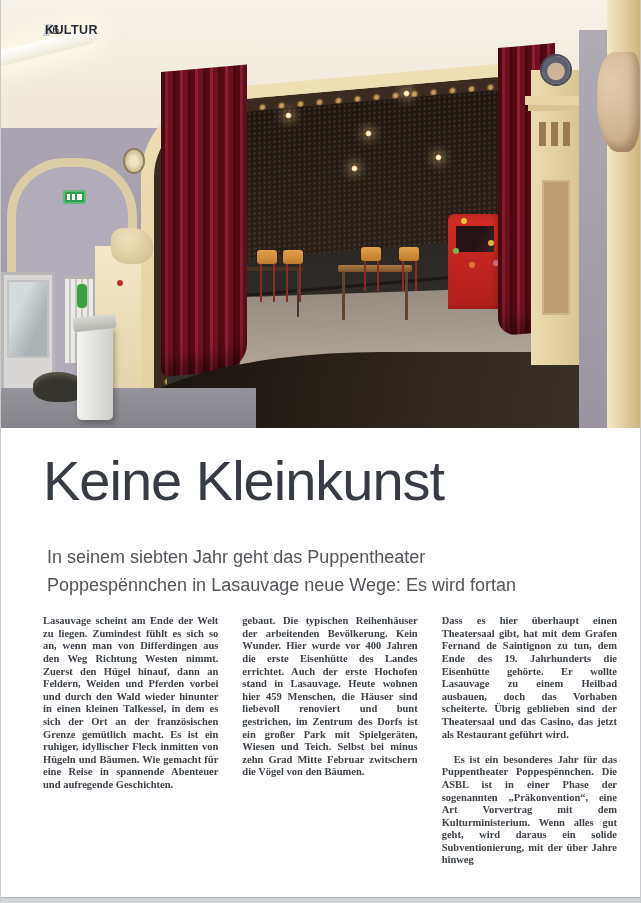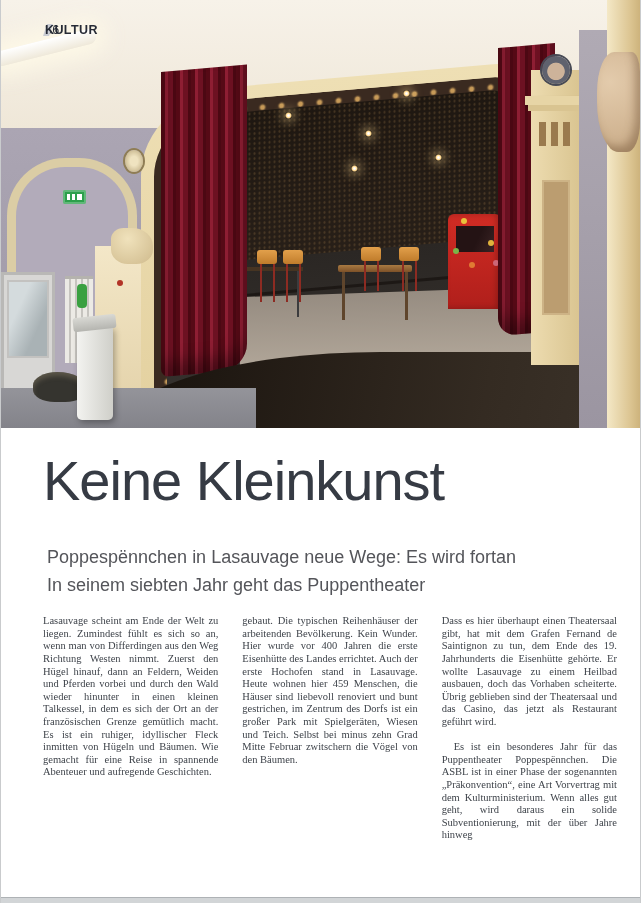--- a/index.html
+++ b/index.html
@@ -96,21 +96,21 @@
         color:#262b36;font-size:12.5px;letter-spacing:.4px;}
   .header .num{font-weight:400;}
   .header .slash{display:inline-block;width:6px;height:12px;background:#c9ccd3;transform:skewX(-18deg);}
   .header .sec{font-weight:700;}
   
   .content{position:absolute;left:0;top:428px;width:100%;}
   .headline{margin:26px 0 0 42px;font-size:56px;line-height:.95;font-weight:300;
         letter-spacing:-1px;color:#363b44;}
   .standfirst{margin:36px 0 0 46px;font-size:18px;line-height:28px;color:#54555a;font-weight:400;}
   .standfirst span{display:block;}
-  .cols{display:flex;gap:24px;margin:16px 0 0 42px;width:574px;}
+  .cols{display:flex;gap:24px;margin:16px 0 0 42px;width:574px;font-weight:bold;}
   .col{width:186px;font-family:"Liberation Serif",serif;font-size:10.5px;line-height:12.6px;
         color:#3e434a;text-align:justify;hyphens:auto;-webkit-hyphens:auto;}
   .col p{margin:0;}
   .col p.indent{margin-top:12.6px;text-indent:12px;}
   .page-edge-bottom{position:absolute;left:0;right:0;bottom:0;height:5px;background:#d2d5d7;border-top:1px solid #aeb2b5;}
 </style>
 </head>
 <body>
 
 <div class="page">
@@ -202,22 +202,22 @@
     <div class="header">
       <span class="num">36</span>
       <span class="slash"></span>
       <span class="sec">KULTUR</span>
     </div>
   </div>
 
   <div class="content">
     <h1 class="headline">Keine Kleinkunst</h1>
     <p class="standfirst">
+      <span>In seinem siebten Jahr geht das Puppentheater</span>
       <span>Poppespënnchen in Lasauvage neue Wege: Es wird fortan</span>
-      <span>In seinem siebten Jahr geht das Puppentheater</span>
     </p>
     <div class="cols">
       <div class="col">
         <p>Lasauvage scheint am Ende der Welt zu liegen. Zumindest fühlt es sich so an, wenn man von Differdingen aus den Weg Richtung Westen nimmt. Zuerst den Hügel hinauf, dann an Feldern, Weiden und Pferden vorbei und durch den Wald wieder hinunter in einen kleinen Talkessel, in dem es sich der Ort an der französischen Grenze gemütlich macht. Es ist ein ruhiger, idyllischer Fleck inmitten von Hügeln und Bäumen. Wie gemacht für eine Reise in spannende Abenteuer und aufregende Geschichten.</p>
       </div>
       <div class="col">
         <p>gebaut. Die typischen Reihenhäuser der arbeitenden Bevölkerung. Kein Wunder. Hier wurde vor 400 Jahren die erste Eisenhütte des Landes errichtet. Auch der erste Hochofen stand in Lasauvage. Heute wohnen hier 459 Menschen, die Häuser sind liebevoll renoviert und bunt gestrichen, im Zentrum des Dorfs ist ein großer Park mit Spielgeräten, Wiesen und Teich. Selbst bei minus zehn Grad Mitte Februar zwitschern die Vögel von den Bäumen.</p>
       </div>
       <div class="col">
         <p>Dass es hier überhaupt einen Theatersaal gibt, hat mit dem Grafen Fernand de Saintignon zu tun, dem Ende des 19. Jahrhunderts die Eisenhütte gehörte. Er wollte Lasauvage zu einem Heilbad ausbauen, doch das Vorhaben scheiterte. Übrig geblieben sind der Theatersaal und das Casino, das jetzt als Restaurant geführt wird.</p>

